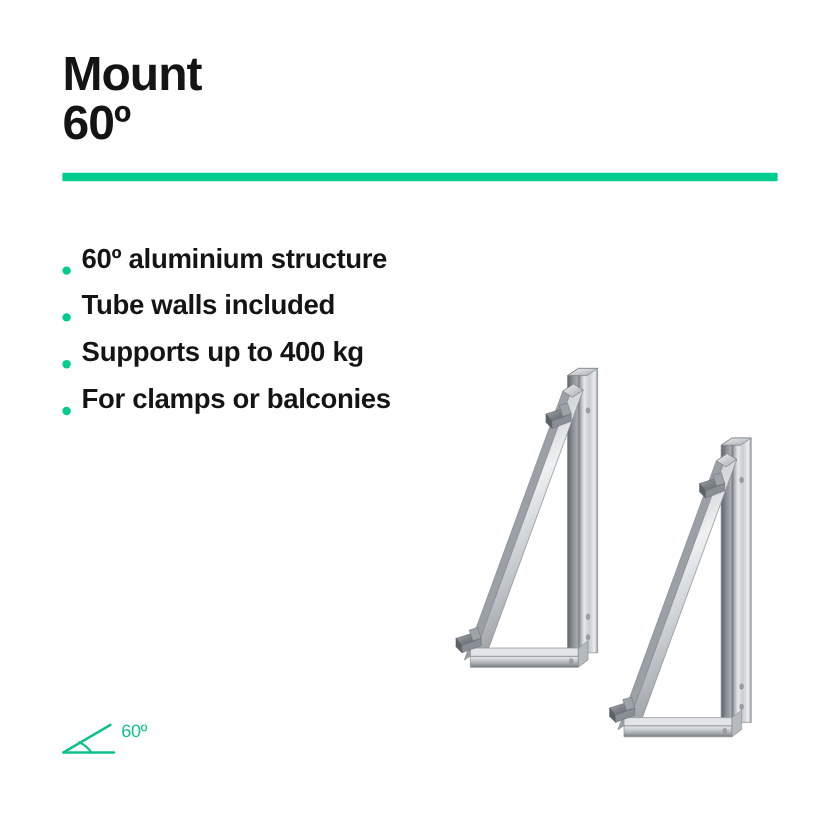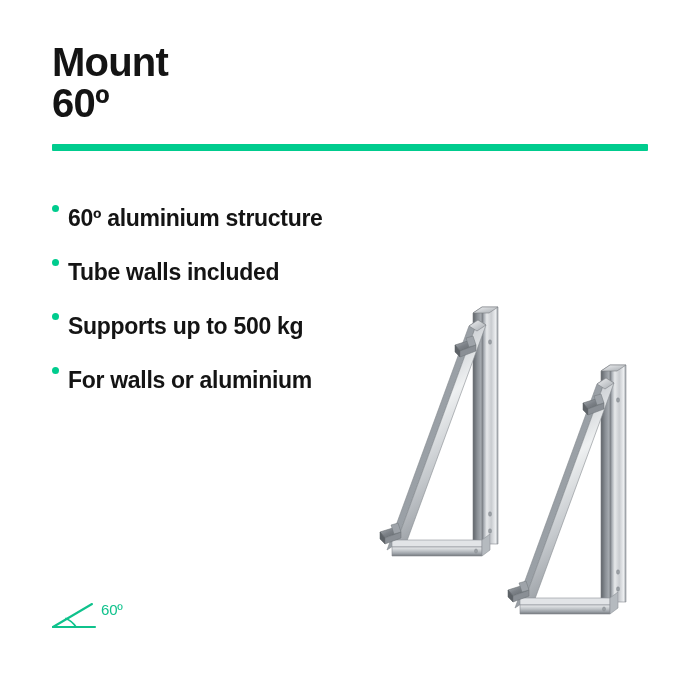--- a/index.html
+++ b/index.html
@@ -49,23 +49,22 @@
 
   
   #features {
     position: absolute;
     left: 52px;
     top: 190px;
     width: 470px;
   }
   .feature-row {
     display: flex;
-    align-items: flex-start;
+    align-items: flex-end;
     height: 39px;
-    margin-top: 15px;
   }
   .bullet-dot {
     width: 7px;
     height: 7px;
     border-radius: 50%;
     background: #00cc8e;
     flex: 0 0 auto;
     margin-right: 9px;
   }
   .feature-text {
@@ -119,25 +118,25 @@
     <div class="feature-row">
       <span class="bullet-dot"></span>
       <span class="feature-text">60º aluminium structure</span>
     </div>
     <div class="feature-row">
       <span class="bullet-dot"></span>
       <span class="feature-text">Tube walls included</span>
     </div>
     <div class="feature-row">
       <span class="bullet-dot"></span>
-      <span class="feature-text">Supports up to 500 kg</span>
-    </div>
-    <div class="feature-row">
-      <span class="bullet-dot"></span>
-      <span class="feature-text">For walls or aluminium</span>
+      <span class="feature-text">Supports up to 400 kg</span>
+    </div>
+    <div class="feature-row">
+      <span class="bullet-dot"></span>
+      <span class="feature-text">For clamps or balconies</span>
     </div>
   </div>
 
   <div id="angle-badge">
     <span>
       <svg width="48" height="34" viewBox="0 0 48 34">
         <path d="M3 29 H45" stroke="#0fc28c" stroke-width="2.1" fill="none" stroke-linecap="round"></path>
         <path d="M3 29 L42 6" stroke="#0fc28c" stroke-width="2.1" fill="none" stroke-linecap="round"></path>
         <path d="M26 29 A23 23 0 0 0 16 20.5" stroke="#0fc28c" stroke-width="1.8" fill="none" stroke-linecap="round"></path>
       </svg>

